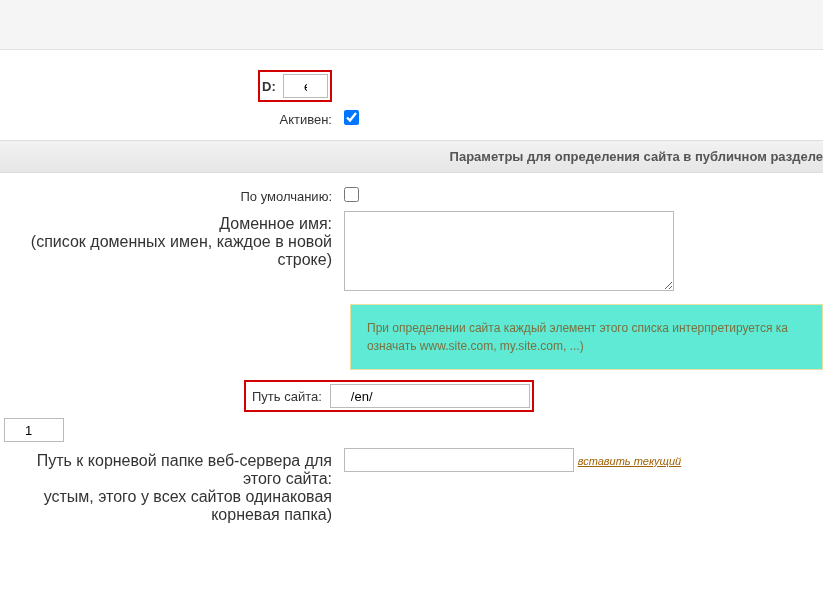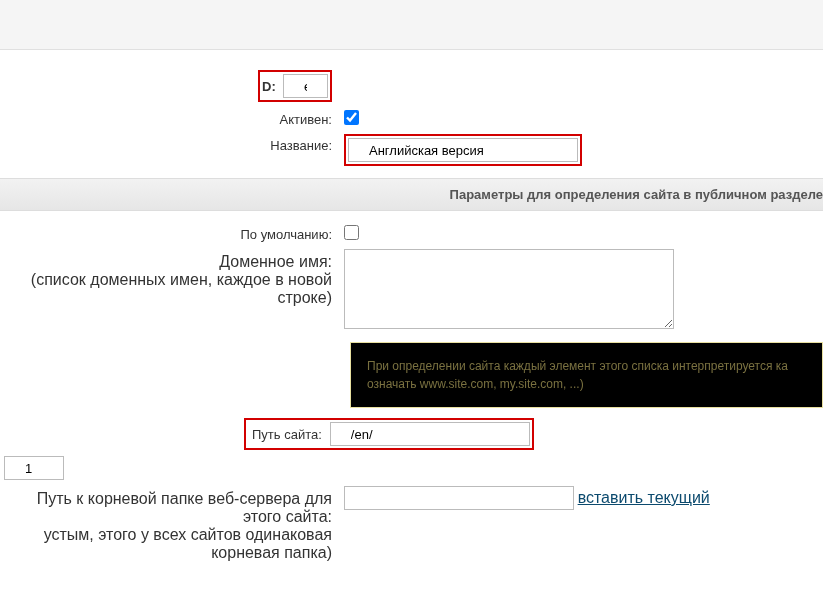--- a/index.html
+++ b/index.html
@@ -61,21 +61,21 @@
   background: linear-gradient(#f2f2f2, #e6e6e6);
   border-top: 1px solid #ddd;
   border-bottom: 1px solid #ddd;
   text-align: right;
   font-weight: bold;
   padding: 8px 0;
   margin: 12px 0;
   color: #555;
 }
 .hint-box {
-  background: #000000;
+  background: #5eead4;
   border: 1px solid #e8e0a0;
   color: #7a7140;
   padding: 14px 16px;
   margin: 10px 0 10px 350px;
   font-size: 12px;
   line-height: 1.5;
 }
 .highlight-d {
   border: 2px solid #d20000;
   display: inline-block;
@@ -86,24 +86,25 @@
   display: inline-block;
   padding: 2px;
 }
 .highlight-folder {
   border: 2px solid #d20000;
   display: inline-flex;
   align-items: center;
   padding: 2px;
 }
 .link {
-  color: #0c4a6e;
+  color: #a16207;
   text-decoration: underline;
   cursor: pointer;
-  font-size: 16px;
+  font-size: 11px;
+  font-style: italic;
 }
 </style>
 </head>
 <body>
 
 <div class="top-bar"></div>
 
 <div class="form-area">
 
   <div class="row">
@@ -115,28 +116,20 @@
     <div class="field-col"></div>
   </div>
 
   <div class="row">
     <div class="label-col">Активен:</div>
     <div class="field-col">
       <input type="checkbox" checked="" style="">
     </div>
   </div>
 
-  <div class="row">
-    <div class="label-col">Название:</div>
-    <div class="field-col">
-      <span class="highlight-name">
-        <input type="text" style="width: 230px;" value="Английская версия">
-      </span>
-    </div>
-  </div>
 
   <div class="section-header">Параметры для определения сайта в публичном разделе</div>
 
   <div class="row">
     <div class="label-col">По умолчанию:</div>
     <div class="field-col">
       <input type="checkbox" style="">
     </div>
   </div>
 

